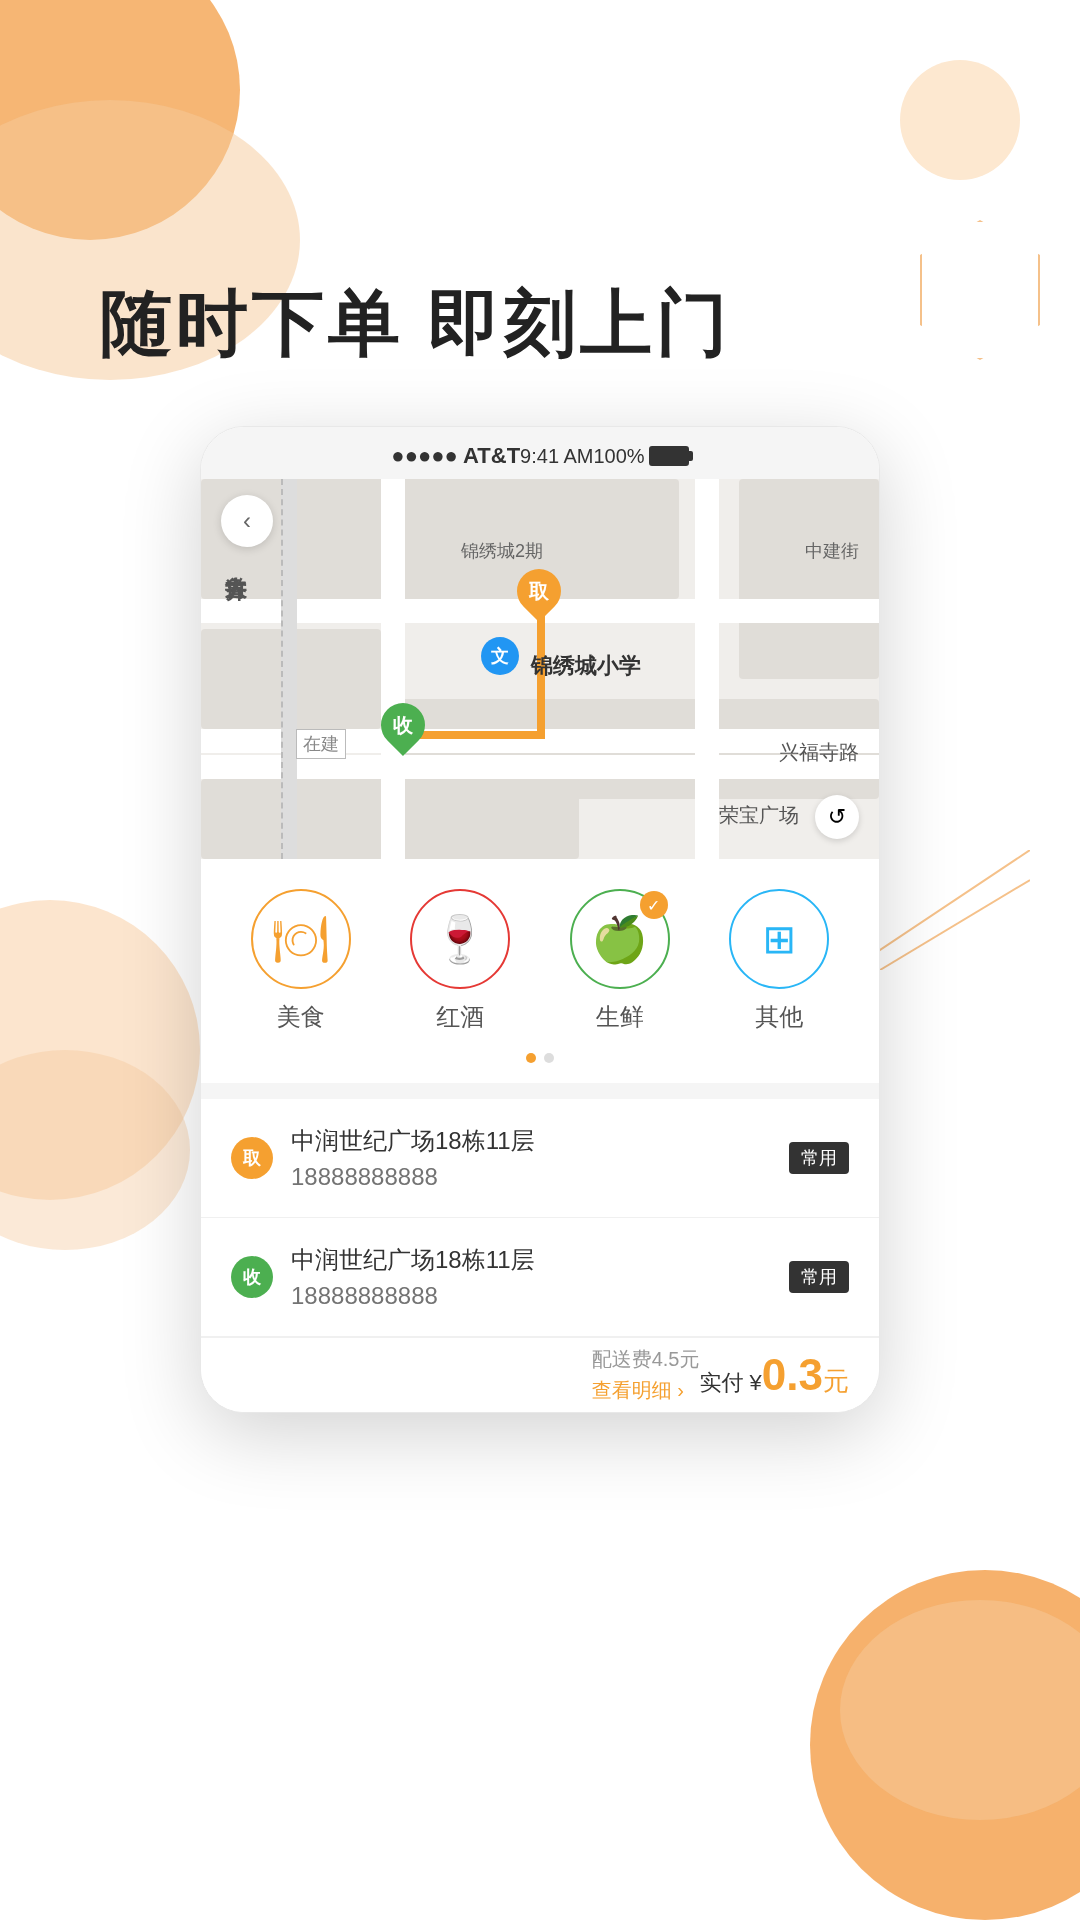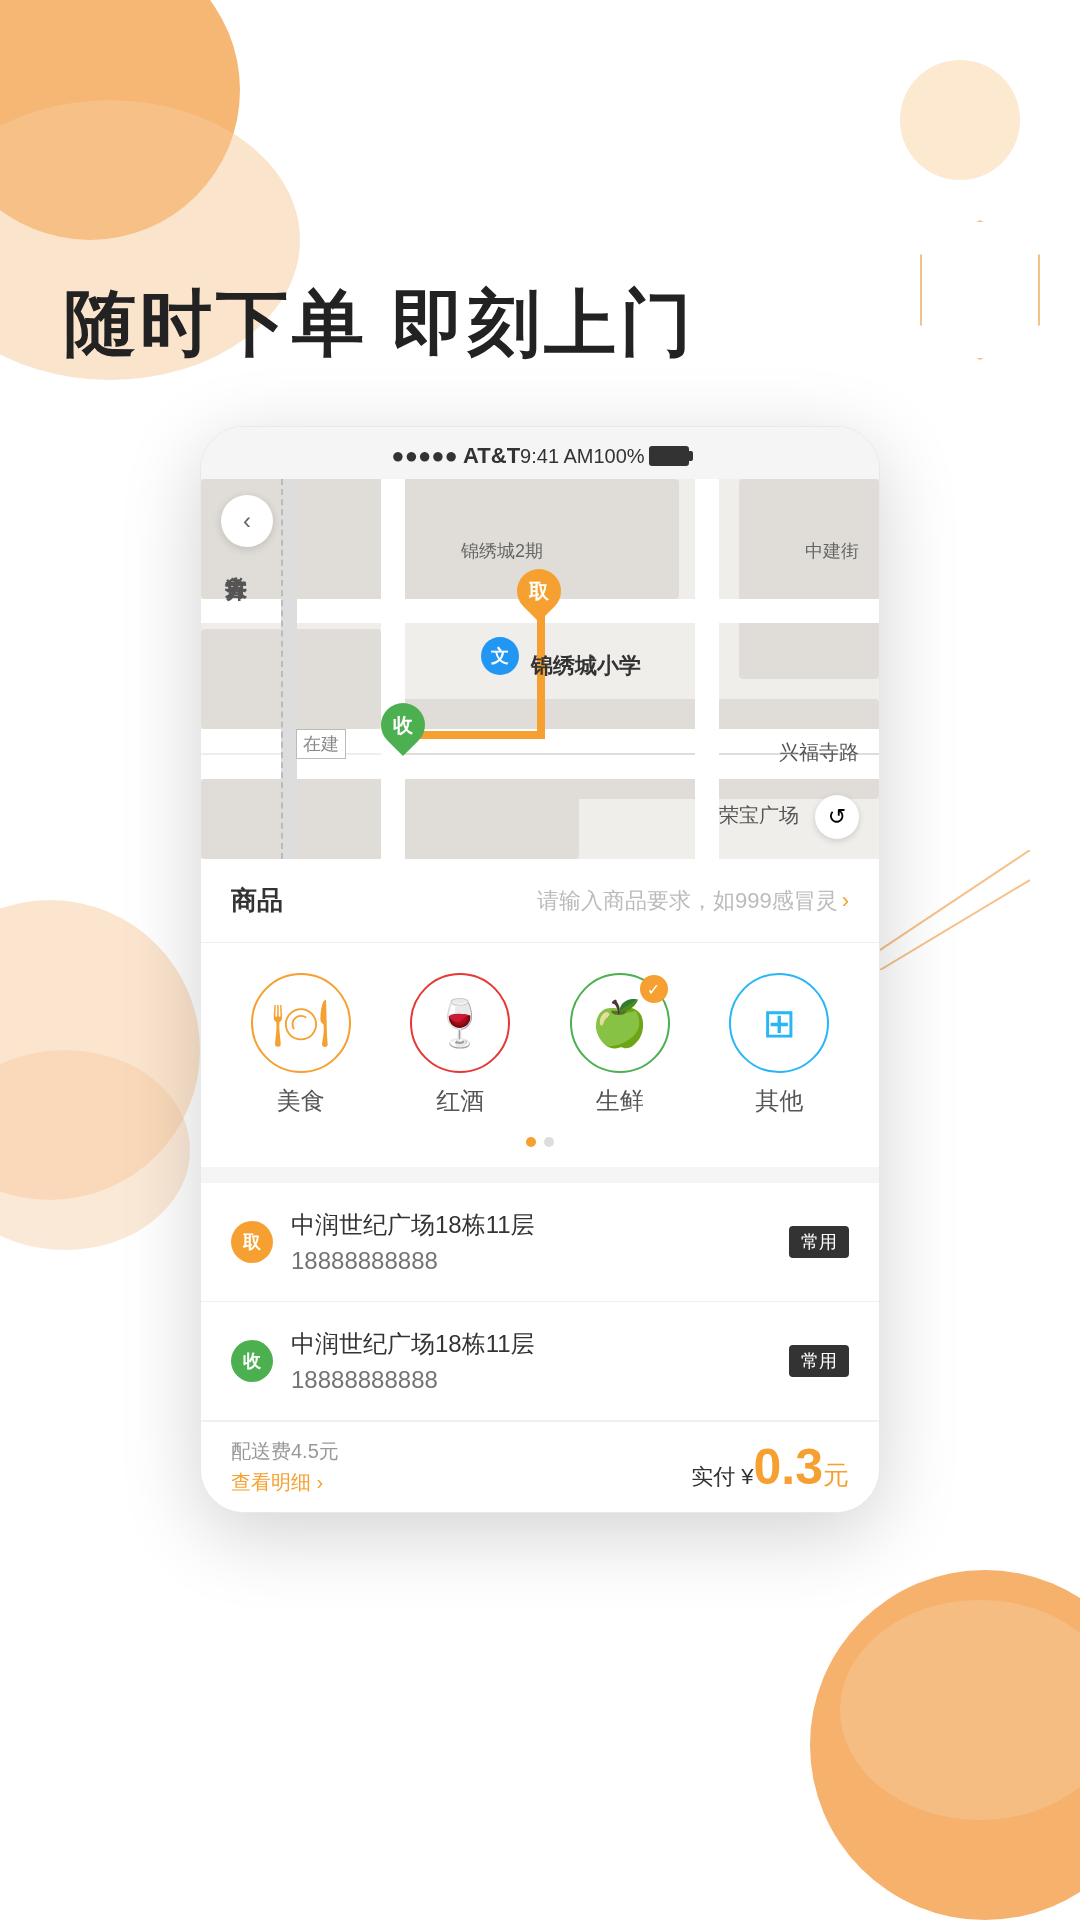--- a/index.html
+++ b/index.html
@@ -99,21 +99,21 @@
       right: 60px;
       width: 150px;
       height: 100px;
     }
 
     
     .hero-section {
       position: relative;
       z-index: 10;
       padding-top: 280px;
-      padding-left: 64px;
+      padding-left: 100px;
     }
     .hero-title {
       font-size: 72px;
       font-weight: 700;
       color: #222222;
       letter-spacing: 4px;
       line-height: 1.2;
       margin-bottom: 20px;
     }
     .hero-subtitle {
@@ -468,43 +468,43 @@
       padding: 4px 12px;
       border-radius: 4px;
     }
 
     
     .bottom-bar {
       background: #fff;
       border-top: 1px solid #f0f0f0;
       display: flex;
       align-items: center;
-      justify-content: space-between;
-      padding: 16px 30px;
+      justify-content: flex-end;
+      padding: 8px 30px;
     }
     .bottom-fee {
       display: flex;
       flex-direction: column;
       gap: 4px;
     }
     .fee-line {
       font-size: 20px;
       color: #999;
     }
     .fee-detail {
       font-size: 20px;
       color: #f5a030;
     }
     .bottom-price {
       font-size: 22px;
       color: #333;
       font-weight: 500;
     }
     .bottom-price .price-value {
-      font-size: 50px;
+      font-size: 44px;
       color: #f5a030;
       font-weight: 700;
     }
     .bottom-price .price-unit {
       font-size: 26px;
       color: #f5a030;
     }
     .pay-button {
       background: #f5a030;
       color: #fff;
@@ -588,27 +588,20 @@
         <div class="map-label-h" style="top:260px;right:20px;font-size:20px;color:#555;">兴福寺路</div>
         <div class="map-label-h" style="bottom:30px;right:80px;font-size:20px;color:#555;">荣宝广场</div>
         <div class="map-label-h" style="bottom:100px;left:95px;font-size:18px;color:#888;border:1px solid #bbb;padding:2px 6px;background:#fff;">在建</div>
       </div>
 
       <div class="back-button">‹</div>
 
       <div class="map-refresh">↺</div>
     </div>
 
-    <div class="product-section">
-      <span class="product-label">商品</span>
-      <span class="product-hint">
-        <span>请输入商品要求，如999感冒灵</span>
-        <span class="product-hint-arrow">›</span>
-      </span>
-    </div>
 
     <div class="category-section">
       <div class="category-row">
 
         <div class="category-item">
           <div class="category-icon-circle" style="border-color:#f5a030;">
             <span style="color:#f5a030;">🍽</span>
           </div>
           <span class="category-name">美食</span>
         </div>

